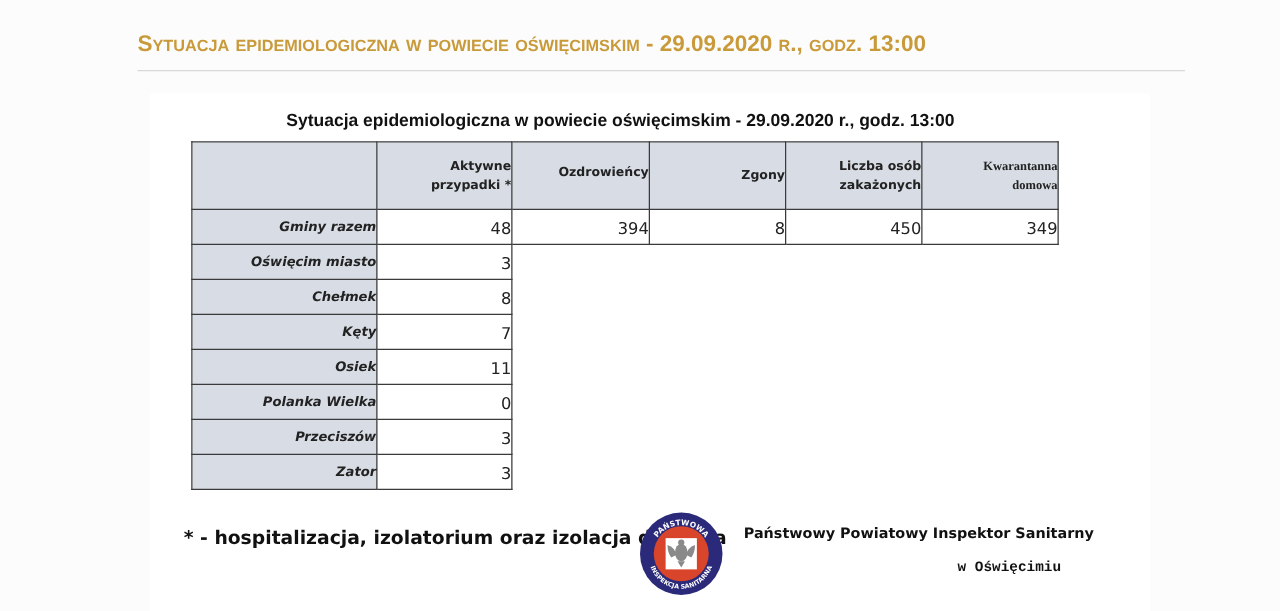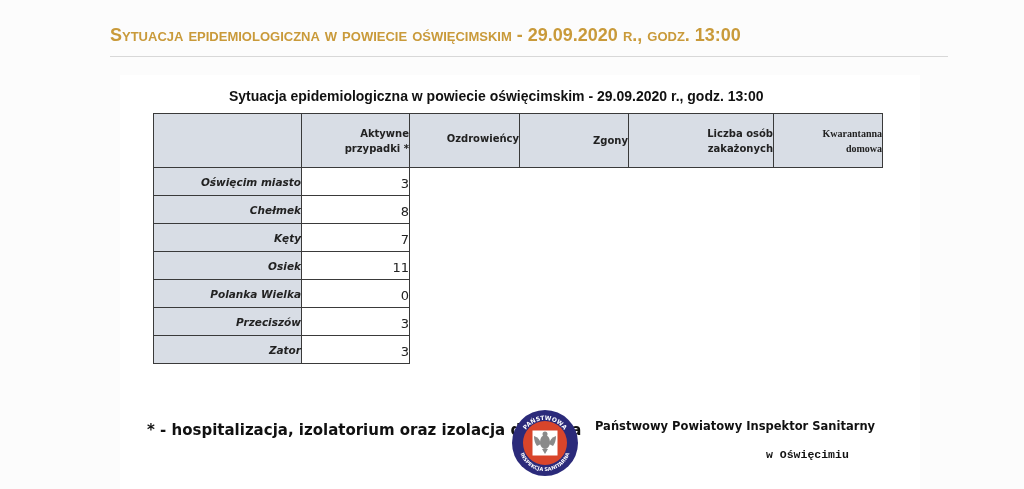--- a/index.html
+++ b/index.html
@@ -39,21 +39,21 @@
     padding:0; text-align:right; vertical-align:middle;
   }
   table.stats th {
     background:#d8dde5; font-weight:bold; font-size:10px; color:#222;
     line-height:15px; height:34px;
   }
   table.stats th.corner { width:147px; }
   table.stats th.c1 { width:107px; }
   table.stats th.c2 { width:109px; }
   table.stats th.c3 { width:108px; }
-  table.stats th.c4 { width:108px;padding-left:36px; }
+  table.stats th.c4 { width:108px; }
   table.stats th.c5 { width:108px;font-family:Liberation Serif, serif; }
   table.stats td.rowlabel {
     background:#d8dde5; font-weight:bold; font-style:italic;
     font-size:10.5px; color:#222; height:24px;
   }
   table.stats td.val {
     background:#fff; font-size:13px; color:#222; height:24px; padding-top:3px;
   }
   table.stats td.blank { border:none; background:transparent; }
   .footnote {
@@ -90,20 +90,28 @@
     <tr>
       <th class="corner"></th>
       <th class="c1"><span style="display:inline-block;width:70px;">Aktywne przypadki *</span></th>
       <th class="c2" style="vertical-align:top;padding-top:17px;"><span>Ozdrowieńcy</span></th>
       <th class="c3" style="vertical-align:top;padding-top:19px;"><span>Zgony</span></th>
       <th class="c4"><span style="display:inline-block;width:80px;">Liczba osób zakażonych</span></th>
       <th class="c5"><span style="display:inline-block;width:80px;">Kwarantanna domowa</span></th>
     </tr>
   </thead>
   <tbody>
+    <tr>
+      <td class="rowlabel">Gminy razem</td>
+      <td class="val">48</td>
+      <td class="val">394</td>
+      <td class="val">8</td>
+      <td class="val">450</td>
+      <td class="val">349</td>
+    </tr>
     <tr>
       <td class="rowlabel">Oświęcim miasto</td>
       <td class="val">3</td>
       <td class="blank" colspan="4"></td>
     </tr>
     <tr>
       <td class="rowlabel">Chełmek</td>
       <td class="val">8</td>
       <td class="blank" colspan="4"></td>
     </tr>

